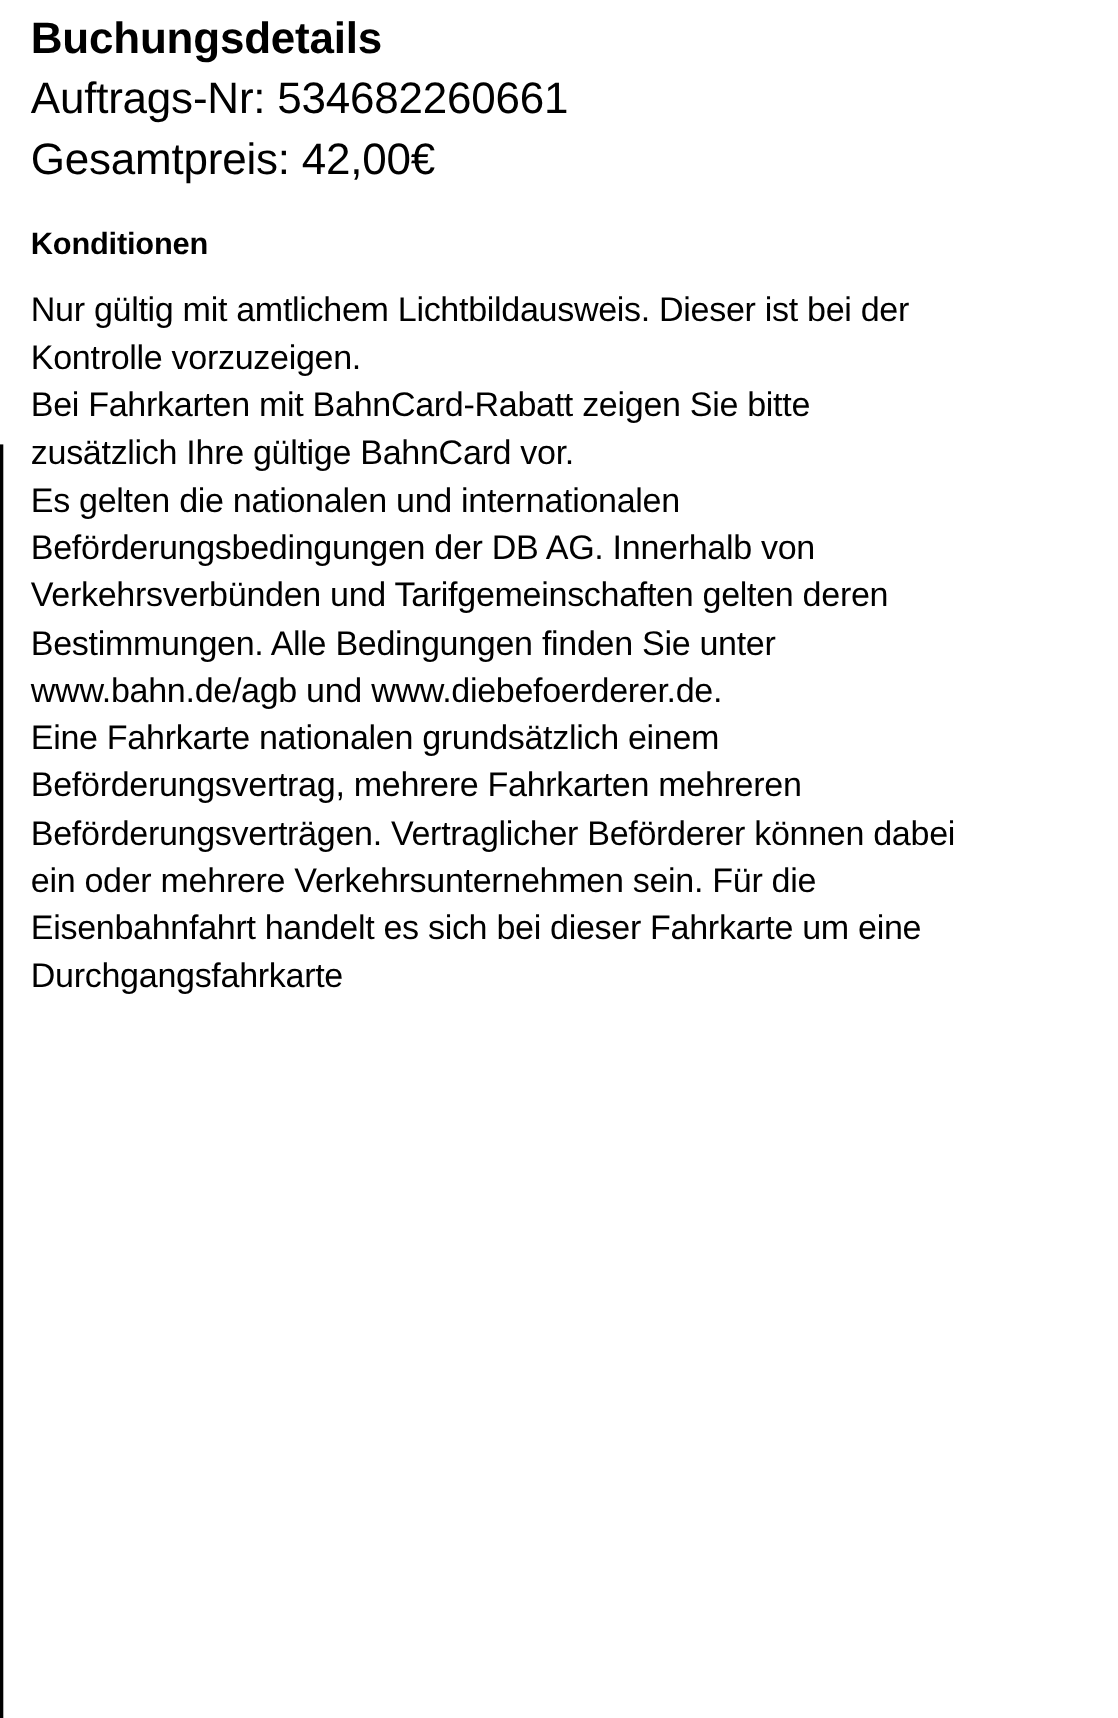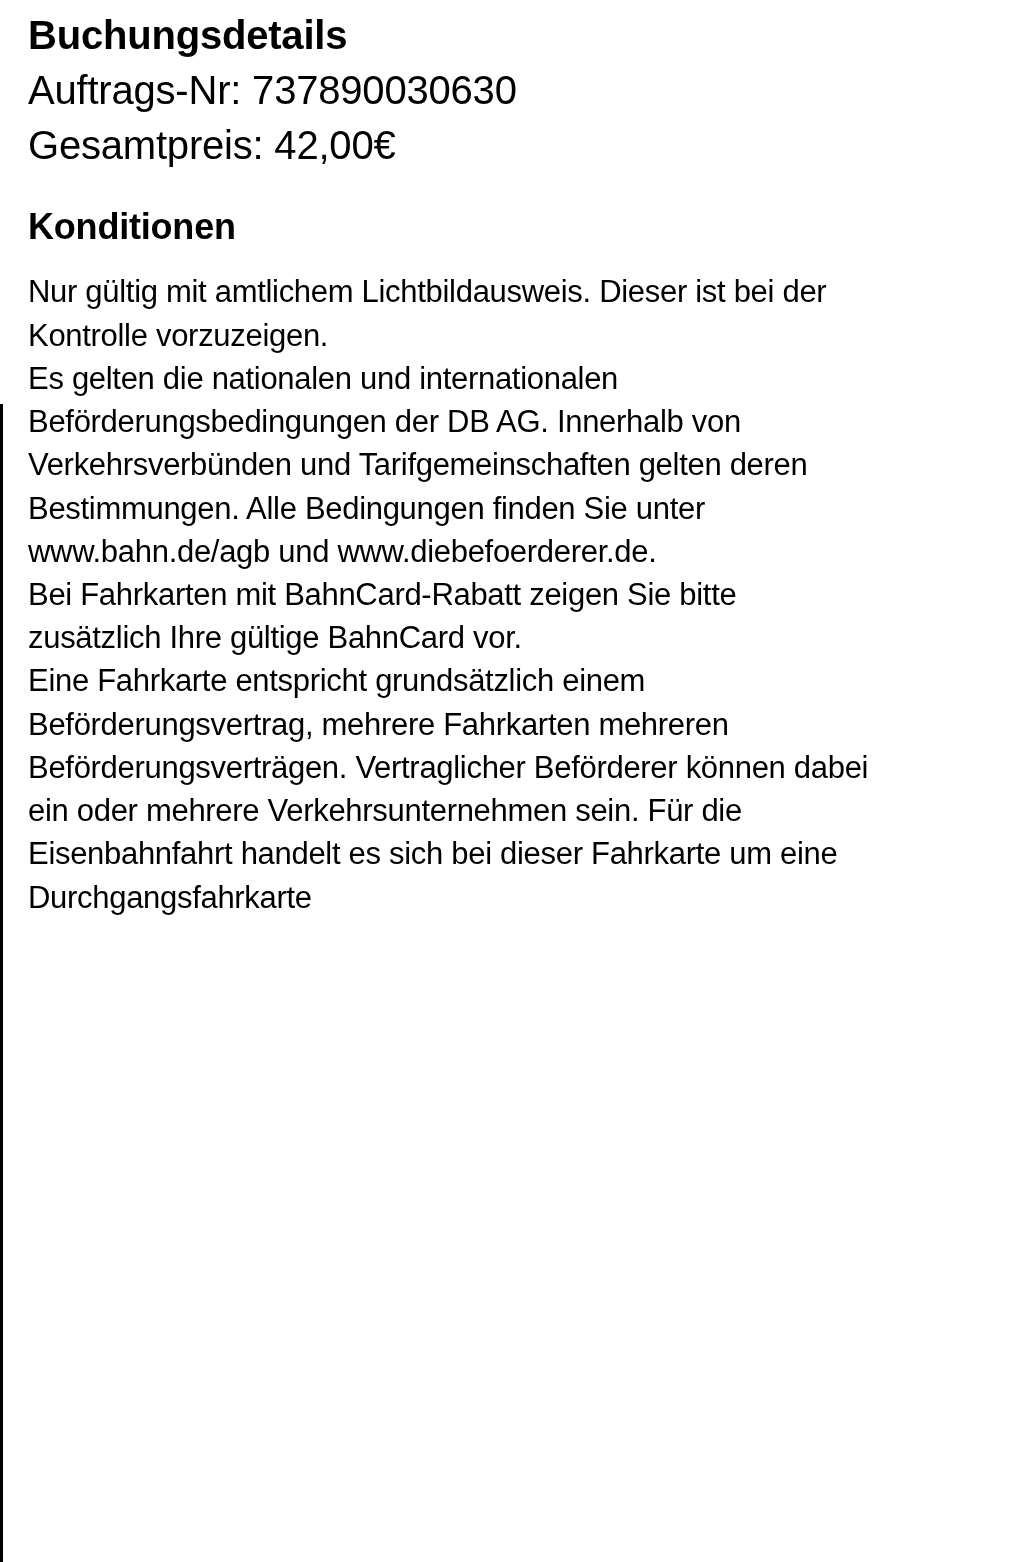--- a/index.html
+++ b/index.html
@@ -42,21 +42,21 @@
     font-weight: normal;
     line-height: 1.38;
     letter-spacing: -0.2px;
     margin: 0;
     white-space: nowrap;
   }
   .block-gap {
     height: 30px;
   }
   .conditions-heading {
-    font-size: 36px;
+    font-size: 28px;
     font-weight: bold;
     line-height: 1.3;
     letter-spacing: -0.2px;
     margin: 0 0 20px 0;
   }
   .conditions-body p {
     font-size: 31px;
     font-weight: normal;
     line-height: 1.395;
     letter-spacing: -0.3px;
@@ -66,28 +66,28 @@
 </style>
 </head>
 <body>
 
 <div class="page">
 
   <div class="left-rule"></div>
 
   <h1 class="section-heading">Buchungsdetails</h1>
 
-  <p class="detail-line">Auftrags-Nr: 737890030630</p>
+  <p class="detail-line">Auftrags-Nr: 534682260661</p>
 
   <p class="detail-line">Gesamtpreis: 42,00€</p>
 
   <div class="block-gap"></div>
 
   <h2 class="conditions-heading">Konditionen</h2>
 
   <div class="conditions-body">
     <p>Nur gültig mit amtlichem Lichtbildausweis. Dieser ist bei der Kontrolle vorzuzeigen.</p>
+    <p>Bei Fahrkarten mit BahnCard-Rabatt zeigen Sie bitte zusätzlich Ihre gültige BahnCard vor.</p>
     <p>Es gelten die nationalen und internationalen Beförderungsbedingungen der DB AG. Innerhalb von Verkehrsverbünden und Tarifgemeinschaften gelten deren Bestimmungen. Alle Bedingungen finden Sie unter www.bahn.de/agb und www.diebefoerderer.de.</p>
-    <p>Bei Fahrkarten mit BahnCard-Rabatt zeigen Sie bitte zusätzlich Ihre gültige BahnCard vor.</p>
-    <p>Eine Fahrkarte entspricht grundsätzlich einem Beförderungsvertrag, mehrere Fahrkarten mehreren Beförderungsverträgen. Vertraglicher Beförderer können dabei ein oder mehrere Verkehrsunternehmen sein. Für die Eisenbahnfahrt handelt es sich bei dieser Fahrkarte um eine Durchgangsfahrkarte</p>
+    <p>Eine Fahrkarte nationalen grundsätzlich einem Beförderungsvertrag, mehrere Fahrkarten mehreren Beförderungsverträgen. Vertraglicher Beförderer können dabei ein oder mehrere Verkehrsunternehmen sein. Für die Eisenbahnfahrt handelt es sich bei dieser Fahrkarte um eine Durchgangsfahrkarte</p>
   </div>
 
 </div>
 
 </body></html>

